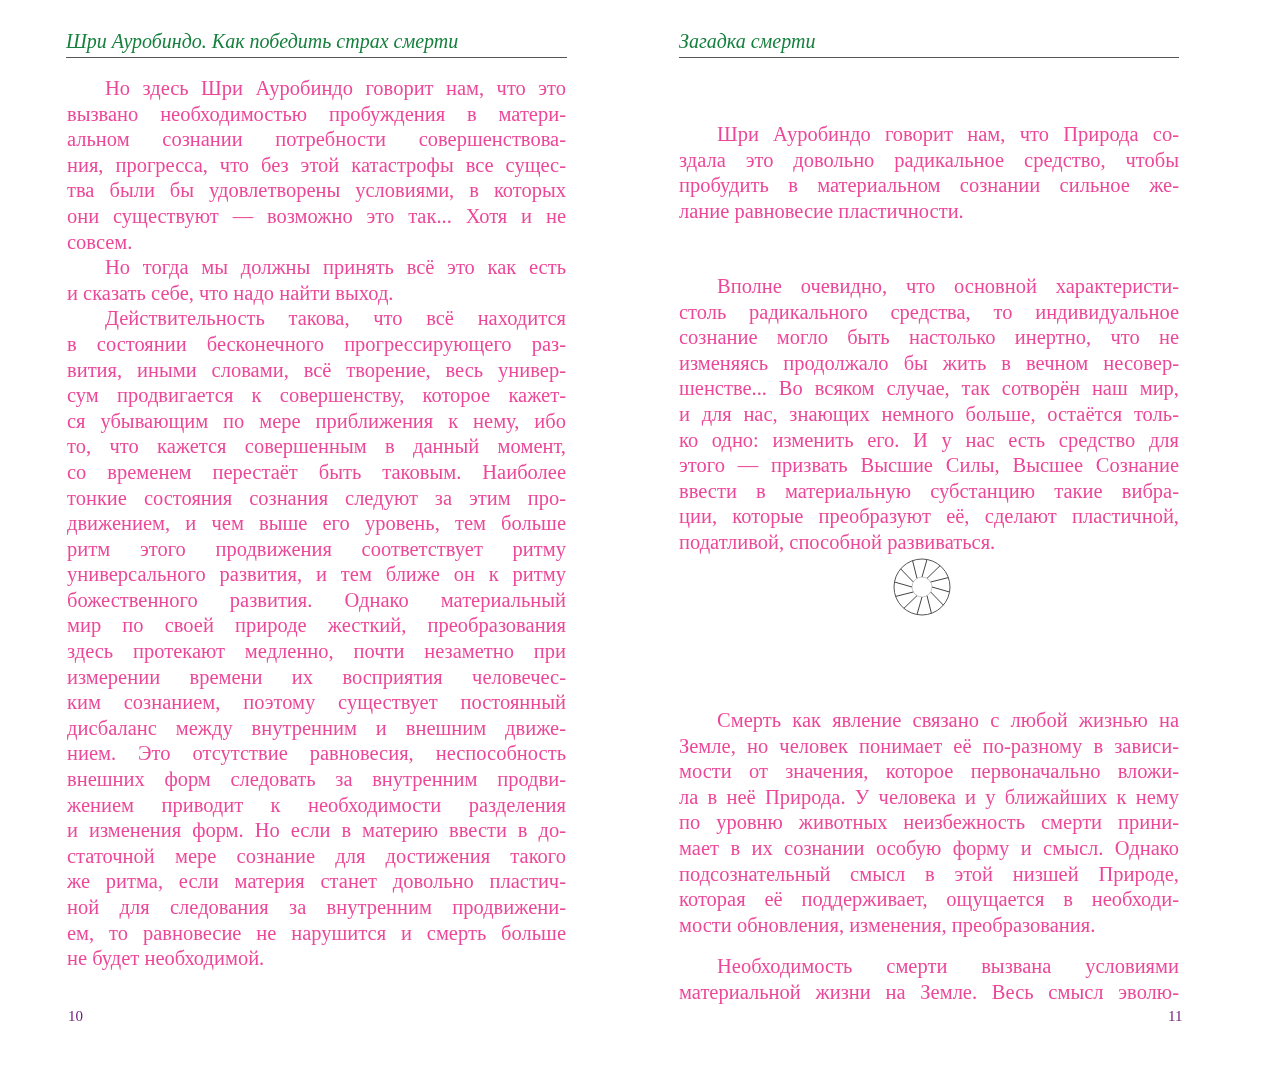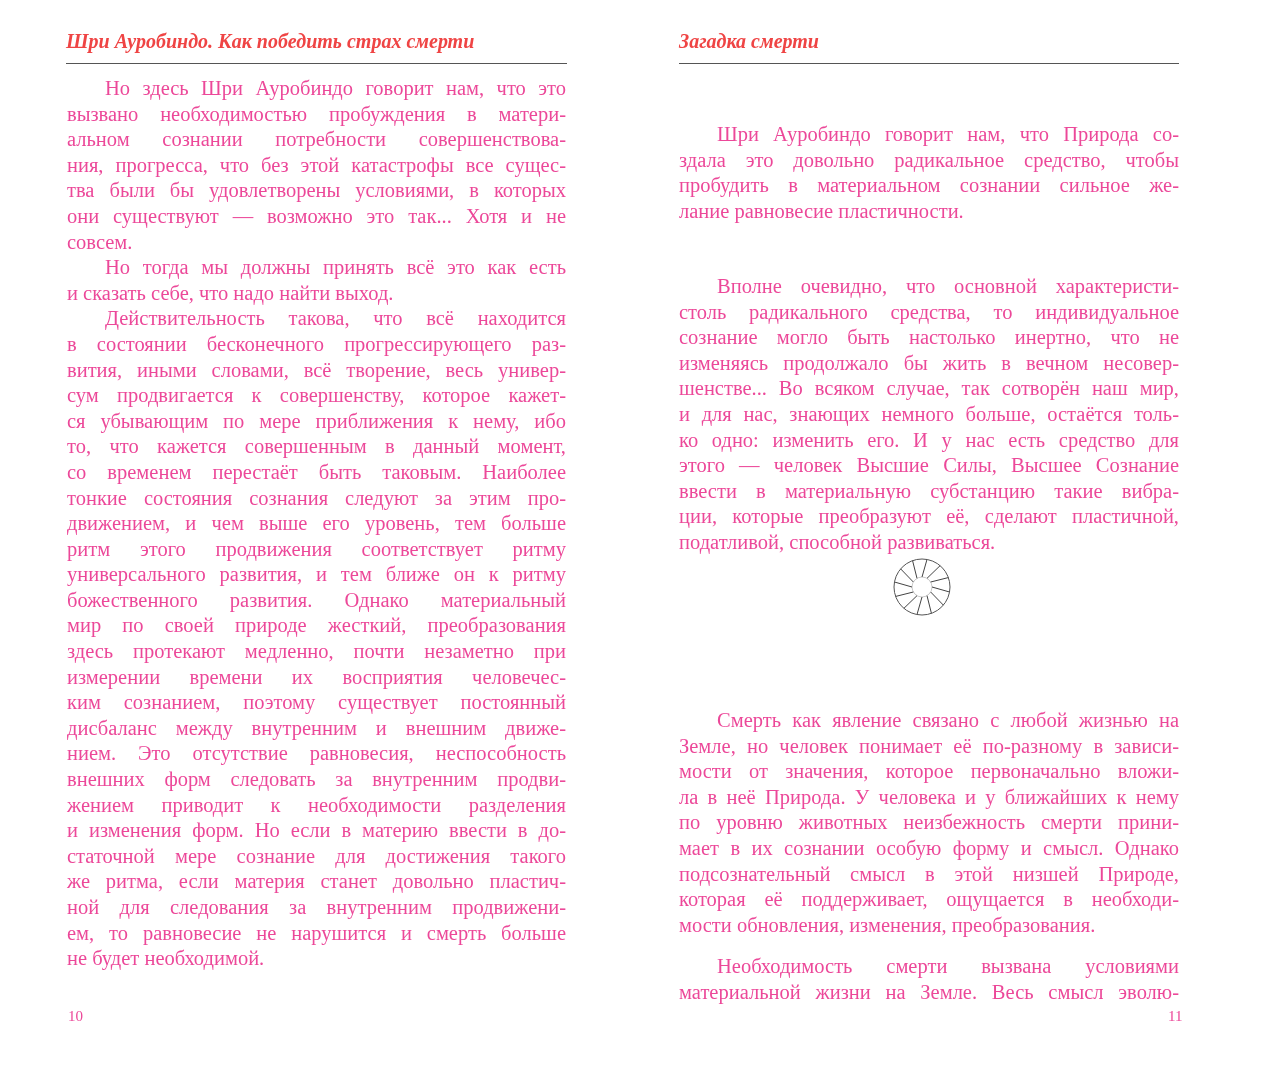--- a/index.html
+++ b/index.html
@@ -2,32 +2,32 @@
 <html><head>
 <meta charset="utf-8">
 <style>
   html, body { margin: 0; padding: 0; background: #ffffff; }
   body { width: 1261px; height: 1080px; position: relative; overflow: hidden;
          font-family: "DejaVu Serif", "Liberation Serif", serif; color: #2a2a2a; }
   .page { position: absolute; top: 0; height: 1080px; }
   .page.left { left: 0; width: 630px; }
   .page.right { left: 630px; width: 631px; }
   .running-head { position: absolute; top: 30px; font-style: italic;
-         font-family: "Liberation Serif", "DejaVu Serif", serif; font-size: 20px; color: #ef4444;
-         border-bottom: 1px solid #555; padding-bottom: 10px; font-weight: bold; }
+         font-family: "Liberation Serif", "DejaVu Serif", serif; font-size: 20px; color: #15803d;
+         border-bottom: 1px solid #555; padding-bottom: 4px; }
   .left .running-head { left: 66px; width: 501px; text-align: left; }
   .right .running-head { left: 49px; width: 500px; text-align: left; }
   .text { position: absolute; font-family: "Liberation Serif", "DejaVu Serif", serif;
          font-size: 20.5px; line-height: 25.6px; color: #ec4899; }
   .left .text { left: 67px; width: 499px; top: 76px; }
   .right .text { left: 49px; width: 500px; margin-top: 46px; }
   .line { display: block; white-space: nowrap; text-align: justify; text-align-last: justify; height: 25.6px; }
   .line.last { text-align-last: left; }
   .line.indent { padding-left: 38px; }
-  .pagenum { position: absolute; top: 1008px; font-family: "Liberation Serif", serif; font-size: 15px; color: #ec4899; }
+  .pagenum { position: absolute; top: 1008px; font-family: "Liberation Serif", serif; font-size: 15px; color: #701a75; }
   .left .pagenum { left: 68px; }
   .right .pagenum { left: 538px; }
   .ornament { position: absolute; left: 260px; top: 555px; width: 64px; height: 64px; }
 </style>
 </head>
 <body>
 
 <div class="page left">
   <div class="running-head">Шри Ауробиндо. Как победить страх смерти</div>
   <div class="text" id="left-text">
@@ -79,21 +79,21 @@
       <span class="line last">лание равновесие пластичности.</span>
     </div>
   <div class="text" id="right-b2" style="top:228px">
       <span class="line indent">Вполне очевидно, что основной характеристи-</span>
       <span class="line">столь радикального средства, то индивидуальное</span>
       <span class="line">сознание могло быть настолько инертно, что не</span>
       <span class="line">изменяясь продолжало бы жить в вечном несовер-</span>
       <span class="line">шенстве... Во всяком случае, так сотворён наш мир,</span>
       <span class="line">и для нас, знающих немного больше, остаётся толь-</span>
       <span class="line">ко одно: изменить его. И у нас есть средство для</span>
-      <span class="line">этого — человек Высшие Силы, Высшее Сознание</span>
+      <span class="line">этого — призвать Высшие Силы, Высшее Сознание</span>
       <span class="line">ввести в материальную субстанцию такие вибра-</span>
       <span class="line">ции, которые преобразуют её, сделают пластичной,</span>
       <span class="line last">податливой, способной развиваться.</span>
     </div>
   <svg class="ornament" viewBox="0 0 64 64">
     <circle cx="32" cy="32" r="28" fill="none" stroke="#555" stroke-width="1"></circle>
     <circle cx="32" cy="32" r="10" fill="none" stroke="#bbb" stroke-width="0.8"></circle>
     <g id="spokes" stroke="#444" stroke-width="1" fill="none">
         <line x1="42" y1="32" x2="59.5476233980674" y2="37.01282805592308"></line>
         <line x1="40.66025403784439" y1="37" x2="53.350527648651436" y2="50.115048140266445"></line>

